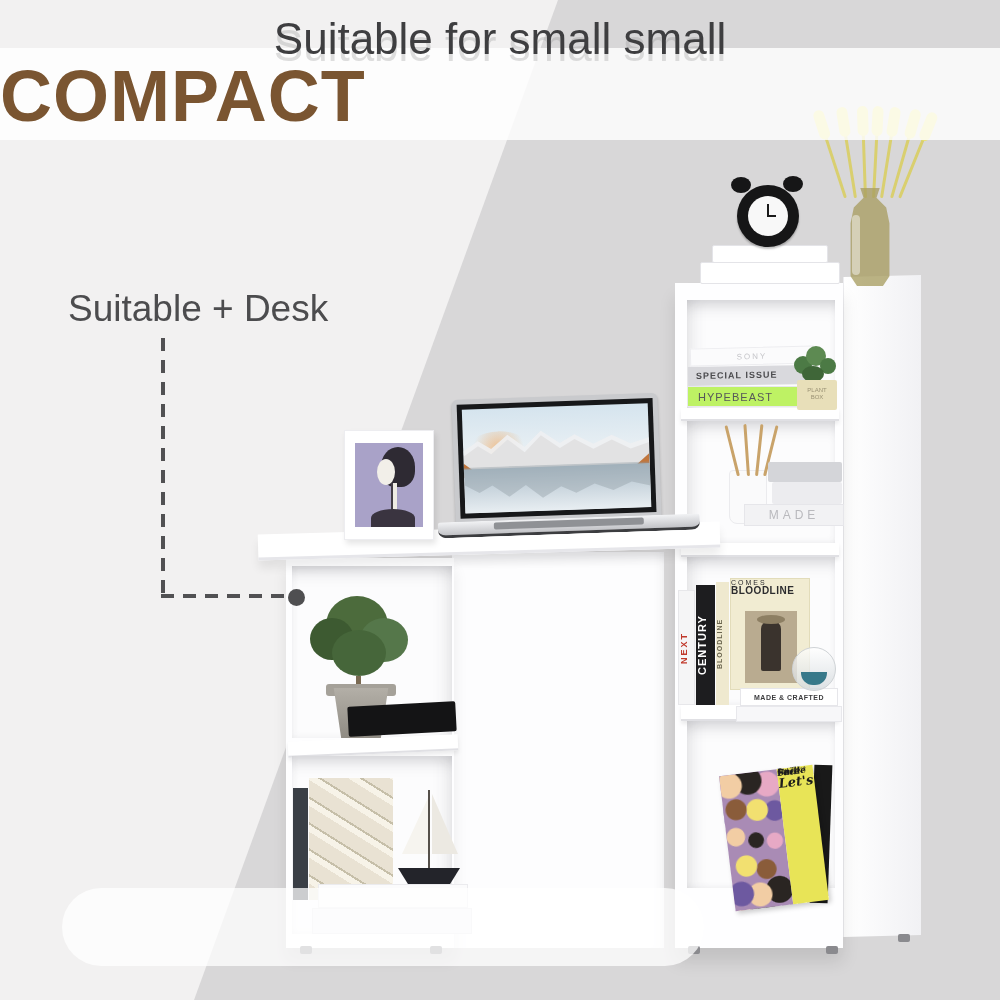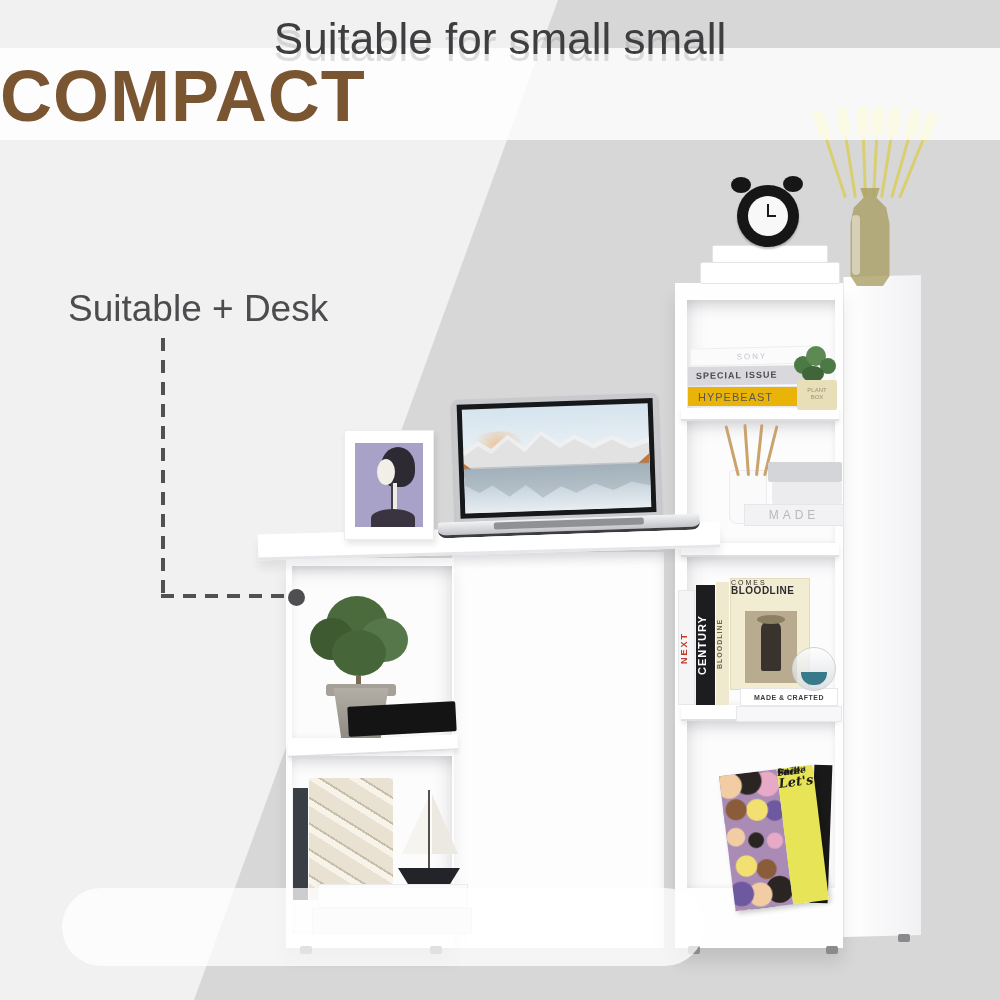--- a/index.html
+++ b/index.html
@@ -67,21 +67,21 @@
   .wheat{left:838px;top:110px;width:70px;height:88px;}
   .wheat span{bottom:0;width:3px;height:66px;background:#d9cf6f;border-radius:2px;transform-origin:bottom center;}
   .wheat span:after{content:"";position:absolute;top:-26px;left:-4px;width:11px;height:30px;border-radius:6px;background:#e9e170;}
 
   
   .b-sony{left:690px;top:347px;width:124px;height:18px;transform:rotate(-1.5deg);
           background:#fbfbfc;color:#c6c6ca;font-size:8px;line-height:18px;text-align:center;letter-spacing:2px;border:1px solid #ededf0;}
   .b-special{left:688px;top:366px;width:128px;height:19px;transform:rotate(-1deg);
           background:#d9d9dd;color:#4b4b4e;font-size:9px;line-height:19px;padding-left:8px;letter-spacing:1px;font-weight:700;}
   .b-hype{left:687px;top:386px;width:132px;height:21px;
-          background:#eab308;color:#57575a;font-size:11px;line-height:21px;padding-left:10px;letter-spacing:1px;border:1px solid #e8e8ec;}
+          background:#bef264;color:#57575a;font-size:11px;line-height:21px;padding-left:10px;letter-spacing:1px;border:1px solid #e8e8ec;}
   .sm-plant{left:790px;top:344px;width:50px;height:42px;}
   .sm-plant i{border-radius:50%;background:#4c7a45;}
   .pot-beige{left:797px;top:380px;width:40px;height:30px;background:#e8dfb9;border-radius:2px;
              color:#9a9274;font-size:6px;line-height:7px;text-align:center;padding-top:7px;white-space:pre-line;}
 
   
   .cup{left:729px;top:470px;width:38px;height:54px;background:#fafafb;border:1px solid #ebebee;border-radius:4px 4px 8px 8px;}
   .pencil{width:3px;height:52px;background:#c9a36a;transform-origin:bottom center;border-radius:2px;}
   .gbook1{left:768px;top:462px;width:74px;height:20px;background:#d4d5d9;border-radius:2px;}
   .gbook2{left:772px;top:482px;width:70px;height:22px;background:#ececef;border-radius:2px;}

